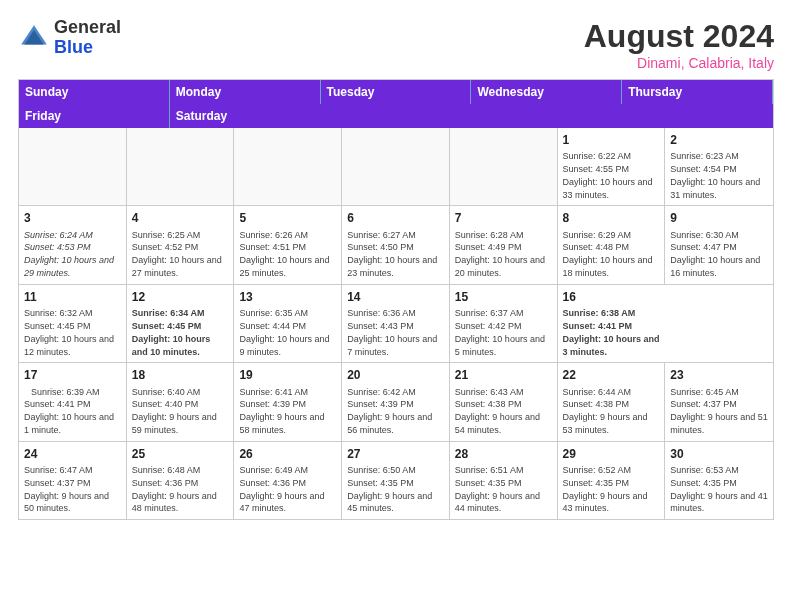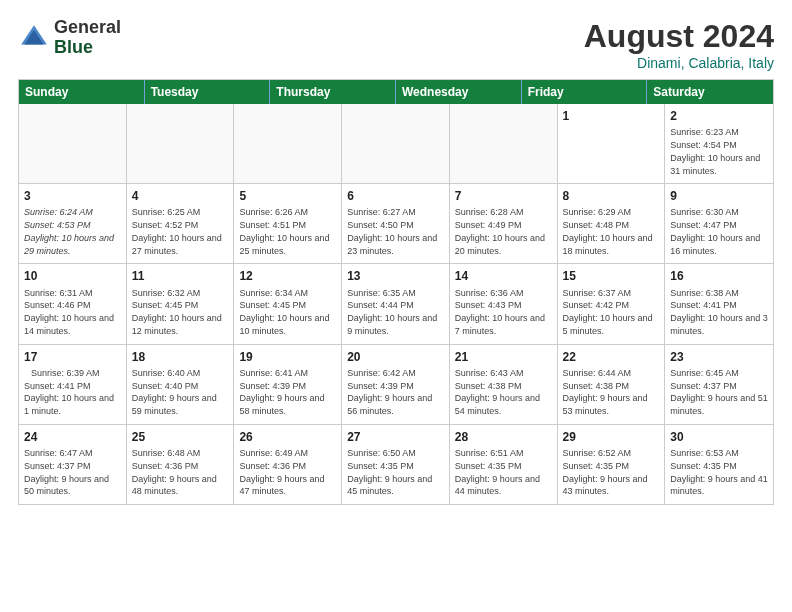--- a/index.html
+++ b/index.html
@@ -27,49 +27,49 @@
       display: flex;
       align-items: center;
     }
     .logo-text {
       font-size: 18px;
       font-weight: bold;
       color: #333;
       line-height: 1.1;
     }
     .logo-text span {
-      color: #14532d;
+      color: #1d4ed8;
     }
     .logo-icon {
       width: 32px;
       height: 32px;
       margin-right: 4px;
     }
     .title-block {
       text-align: right;
     }
     .month-title {
       font-size: 32px;
       font-weight: bold;
       color: #333;
     }
     .location {
       font-size: 14px;
-      color: #0f766e;
+      color: #ec4899;
     }
     .calendar {
       flex: 1;
       display: flex;
       flex-direction: column;
       border: 1px solid #ccc;
     }
     .cal-header {
       display: grid;
-      grid-template-columns: repeat(6, 1fr);
-      background: #15803d;
+      grid-template-columns: repeat(5, 1fr);
+      background: #6d28d9;
     }
     .cal-header-cell {
       color: #fff;
       font-weight: bold;
       font-size: 12px;
       padding: 5px 6px;
       border-right: 1px solid #6fa0d4;
       text-align: left;
     }
     .cal-header-cell:last-child {
@@ -134,34 +134,37 @@
     </div>
     <div class="title-block">
       <div class="month-title">August 2024</div>
       <div class="location">Dinami, Calabria, Italy</div>
     </div>
   </div>
 
   <div class="calendar">
     <div class="cal-header">
     <div class="cal-header-cell">Sunday</div>
+        <div class="cal-header-cell">Monday</div>
         <div class="cal-header-cell">Tuesday</div>
+        <div class="cal-header-cell">Wednesday</div>
         <div class="cal-header-cell">Thursday</div>
-        <div class="cal-header-cell">Wednesday</div>
         <div class="cal-header-cell">Friday</div>
         <div class="cal-header-cell">Saturday</div>
       </div>
     <div class="cal-body">
     <div class="cal-row">
           <div class="cal-cell empty"></div>
           <div class="cal-cell empty"></div>
           <div class="cal-cell empty"></div>
           <div class="cal-cell empty"></div>
           <div class="cal-cell empty"></div>
-          <div class="cal-cell"><span class="day-number">1</span></div>
+          <div class="cal-cell"><span class="day-number">1</span><span class="cell-info" style="white-space: pre-line;">Sunrise: 6:22 AM
+Sunset: 4:55 PM
+Daylight: 10 hours and 33 minutes.</span></div>
           <div class="cal-cell"><span class="day-number">2</span><span class="cell-info" style="white-space: pre-line;">Sunrise: 6:23 AM
 Sunset: 4:54 PM
 Daylight: 10 hours and 31 minutes.</span></div>
         </div>
         <div class="cal-row">
           <div class="cal-cell"><span class="day-number">3</span><span class="cell-info" style="white-space: pre-line; font-style: italic;">Sunrise: 6:24 AM
 Sunset: 4:53 PM
 Daylight: 10 hours and 29 minutes.</span></div>
           <div class="cal-cell"><span class="day-number">4</span><span class="cell-info" style="white-space: pre-line;">Sunrise: 6:25 AM
 Sunset: 4:52 PM
@@ -176,39 +179,36 @@
 Sunset: 4:49 PM
 Daylight: 10 hours and 20 minutes.</span></div>
           <div class="cal-cell"><span class="day-number">8</span><span class="cell-info" style="white-space: pre-line;">Sunrise: 6:29 AM
 Sunset: 4:48 PM
 Daylight: 10 hours and 18 minutes.</span></div>
           <div class="cal-cell"><span class="day-number">9</span><span class="cell-info" style="white-space: pre-line;">Sunrise: 6:30 AM
 Sunset: 4:47 PM
 Daylight: 10 hours and 16 minutes.</span></div>
         </div>
         <div class="cal-row">
-          <div class="cal-cell"><span class="day-number">10</span><span class="cell-info" style="white-space: pre-line;">Sunrise: 6:31 AM
-Sunset: 4:46 PM
-Daylight: 10 hours and 14 minutes.</span></div>
           <div class="cal-cell"><span class="day-number">11</span><span class="cell-info" style="white-space: pre-line;">Sunrise: 6:32 AM
 Sunset: 4:45 PM
 Daylight: 10 hours and 12 minutes.</span></div>
-          <div class="cal-cell"><span class="day-number">12</span><span class="cell-info" style="white-space: pre-line;">Sunrise: 6:34 AM
+          <div class="cal-cell"><span class="day-number">12</span><span class="cell-info" style="white-space: pre-line; font-weight: bold;">Sunrise: 6:34 AM
 Sunset: 4:45 PM
 Daylight: 10 hours and 10 minutes.</span></div>
           <div class="cal-cell"><span class="day-number">13</span><span class="cell-info" style="white-space: pre-line;">Sunrise: 6:35 AM
 Sunset: 4:44 PM
 Daylight: 10 hours and 9 minutes.</span></div>
           <div class="cal-cell"><span class="day-number">14</span><span class="cell-info" style="white-space: pre-line;">Sunrise: 6:36 AM
 Sunset: 4:43 PM
 Daylight: 10 hours and 7 minutes.</span></div>
           <div class="cal-cell"><span class="day-number">15</span><span class="cell-info" style="white-space: pre-line;">Sunrise: 6:37 AM
 Sunset: 4:42 PM
 Daylight: 10 hours and 5 minutes.</span></div>
-          <div class="cal-cell"><span class="day-number">16</span><span class="cell-info" style="white-space: pre-line;">Sunrise: 6:38 AM
+          <div class="cal-cell"><span class="day-number">16</span><span class="cell-info" style="white-space: pre-line; font-weight: bold;">Sunrise: 6:38 AM
 Sunset: 4:41 PM
 Daylight: 10 hours and 3 minutes.</span></div>
         </div>
         <div class="cal-row">
           <div class="cal-cell"><span class="day-number">17</span><span class="cell-info" style="white-space: pre-line; margin-left: 7px;">Sunrise: 6:39 AM
 Sunset: 4:41 PM
 Daylight: 10 hours and 1 minute.</span></div>
           <div class="cal-cell"><span class="day-number">18</span><span class="cell-info" style="white-space: pre-line;">Sunrise: 6:40 AM
 Sunset: 4:40 PM
 Daylight: 9 hours and 59 minutes.</span></div>

